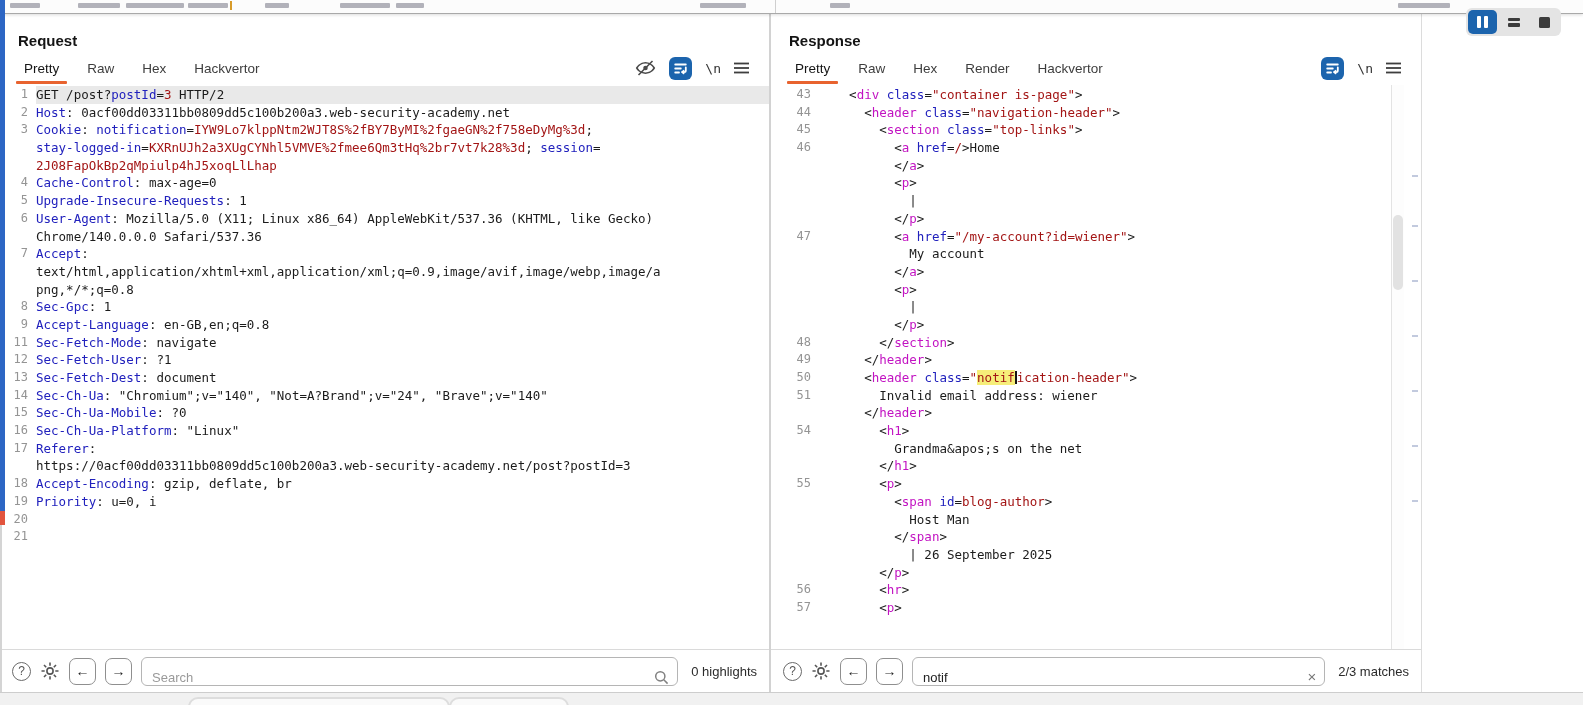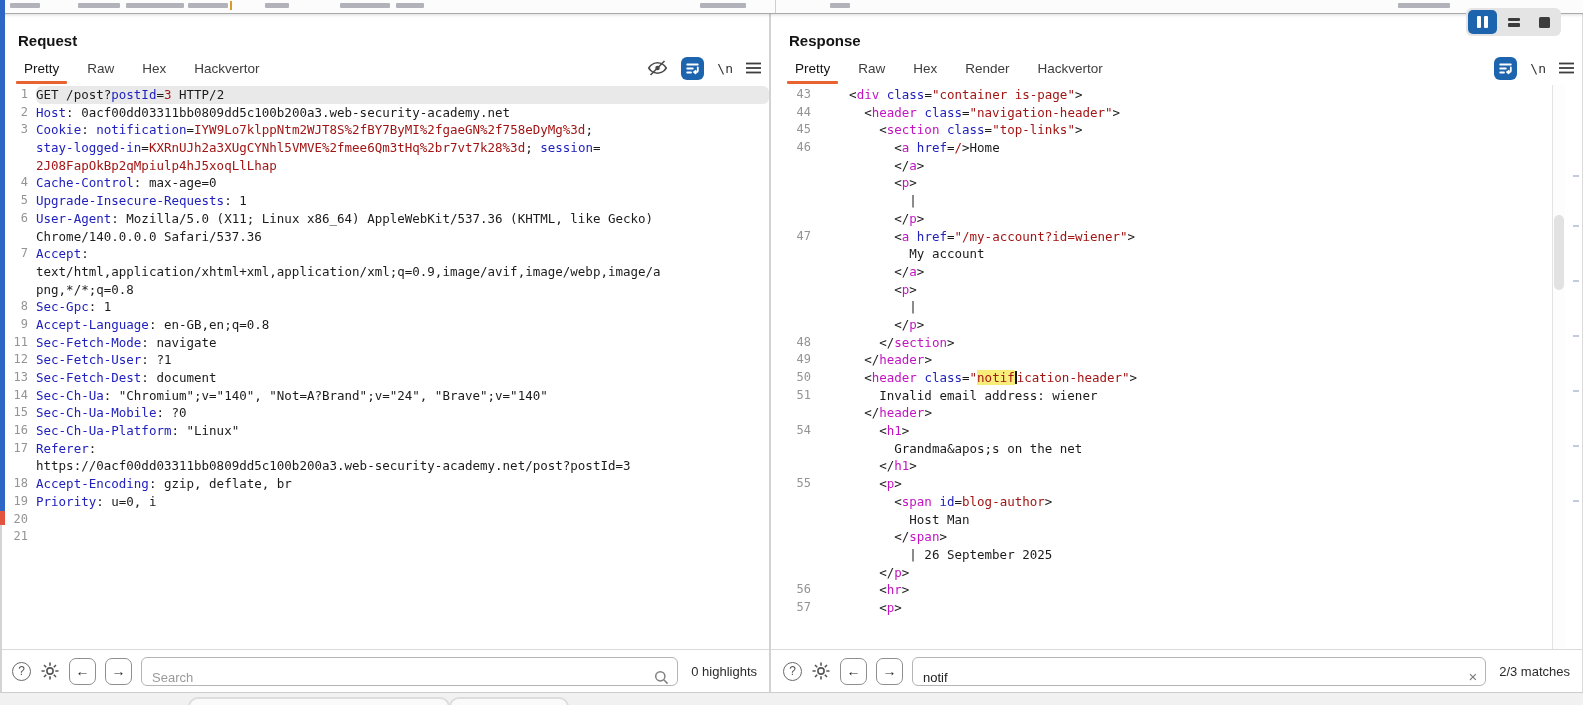--- a/index.html
+++ b/index.html
@@ -27,48 +27,48 @@
     background:#e4e4e4; border-radius:6px; display:flex; padding:2px; gap:2px; z-index:30; }
   .seg{ width:29px; height:24px; border:none; background:transparent; border-radius:5px;
     display:flex; align-items:center; justify-content:center; padding:0; cursor:pointer; }
   .seg.active{ background:#1c64ad; }
   .icon-cols{ display:flex; }
   .icon-cols i{ display:block; width:4px; height:12px; background:#fff; margin:0 1.5px; border-radius:1px; }
   .icon-rows i{ display:block; width:12px; height:3.5px; background:#3c3c3c; margin:2px 0; border-radius:1px; }
   .icon-single{ width:11px; height:11px; background:#3c3c3c; border-radius:1.5px; }
 
   
-  .panes{ position:absolute; top:14px; left:0; width:1583px; height:678px; display:flex; }
+  .panes{ position:absolute; top:14px; left:0; width:1422px; height:678px; display:flex; }
   .pane{ position:relative; background:#fff; display:flex; flex-direction:column; }
   .request-pane{ width:771px; border-right:2px solid #d2d2d2; }
   .response-pane{ flex:1; border-right:1px solid #dcdcdc; }
 
   .pane-title{ margin:19px 0 0 18px; font-size:15px; line-height:16px; font-weight:bold; color:#141414; }
   .tab-bar{ display:flex; align-items:center; justify-content:space-between;
-    height:34px; margin-top:2px; padding:0 8px 0 10px; }
+    height:34px; margin-top:2px; padding:0 20px 0 10px; }
   .tabs{ display:flex; height:100%; }
   .tab{ position:relative; display:flex; align-items:center; padding:0 14px;
     font-size:13.5px; color:#3d3d3d; cursor:pointer; }
   .tab.active{ color:#151515; }
   .tab.active::after{ content:""; position:absolute; left:6px; right:6px; bottom:1px;
     height:3px; background:#e8632f; border-radius:1px; }
   .tab-icons{ display:flex; align-items:center; gap:13px; }
   .icon-btn{ border:none; background:transparent; padding:0; display:flex; align-items:center;
     justify-content:center; cursor:pointer; }
   .pretty-btn{ width:23px; height:23px; background:#1c64ad; border-radius:6px; }
   .nl-label{ font-size:13px; color:#333; font-family:"DejaVu Sans Mono",monospace; }
 
   
   .editor{ flex:1; overflow:hidden; font-family:"DejaVu Sans Mono",monospace;
     font-size:12.5px; color:#1b1b1b; padding-top:1px; position:relative; }
   .response-pane .editor{ padding-left:12px; }
   .crow{ display:flex; height:17.7px; line-height:17.7px; }
   .lnum{ flex:none; width:22px; margin-left:6px; text-align:right; color:#949494; font-size:12px; }
   .ccode{ flex:1; white-space:pre; margin-left:8px; }
-  .crow.hl .ccode{ background:#e9e9e9;border-radius:6px; }
+  .crow.hl .ccode{ background:#e9e9e9; }
   .sg-k{ color:#1b1b1b; }
   .sg-b{ color:#2121bd; }
   .sg-r{ color:#a31515; }
   .sg-m{ color:#c213c2; }
   .sg-y{ background:#f6ee79; color:#a31515; }
   .caret{ display:inline-block; width:2px; height:13px; background:#141414; vertical-align:-2px; }
 
   
   .vscroll{ position:absolute; top:71px; right:17px; width:13px; height:564px;
     border-left:1px solid #e3e3e3; background:#fdfdfd; z-index:5; }

